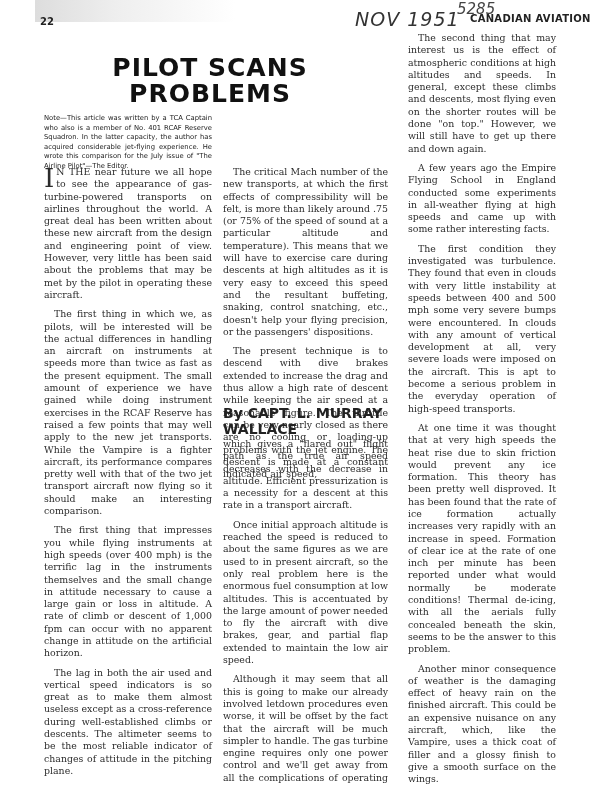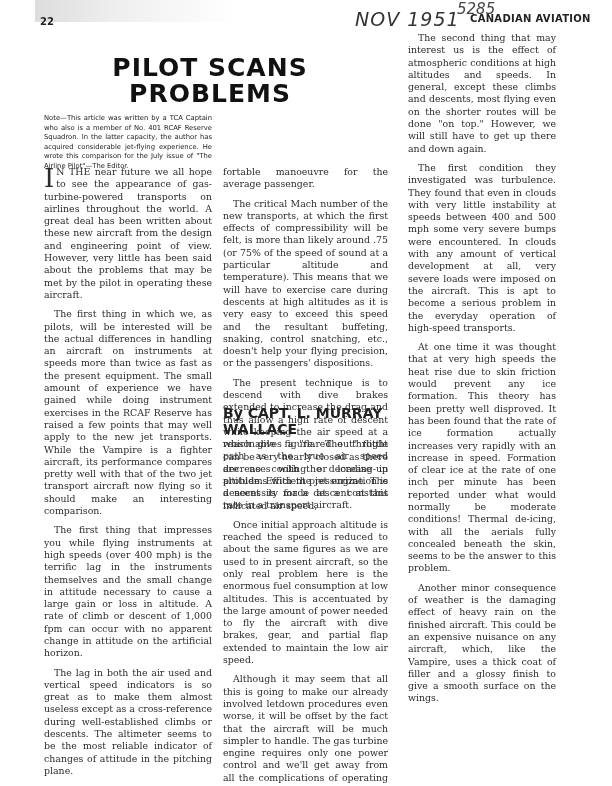--- a/index.html
+++ b/index.html
@@ -38,32 +38,32 @@
 
 <div class="col c1">
   <p class="noindent"><span class="dropcap">I</span><span>N THE near future we all hope to see the appearance of gas-turbine-powered transports on airlines throughout the world. A great deal has been written about these new aircraft from the design and engineering point of view. However, very little has been said about the problems that may be met by the pilot in operating these aircraft.</span></p>
   <p>The first thing in which we, as pilots, will be interested will be the actual differences in handling an aircraft on instruments at speeds more than twice as fast as the present equipment. The small amount of experience we have gained while doing instrument exercises in the RCAF Reserve has raised a few points that may well apply to the new jet transports. While the Vampire is a fighter aircraft, its performance compares pretty well with that of the two jet transport aircraft now flying so it should make an interesting comparison.</p>
   <p>The first thing that impresses you while flying instruments at high speeds (over 400 mph) is the terrific lag in the instruments themselves and the small change in attitude necessary to cause a large gain or loss in altitude. A rate of climb or descent of 1,000 fpm can occur with no apparent change in attitude on the artificial horizon.</p>
   <p>The lag in both the air used and vertical speed indicators is so great as to make them almost useless except as a cross-reference during well-established climbs or descents. The altimeter seems to be the most reliable indicator of changes of attitude in the pitching plane.</p>
   <p>As we all know, the angle of bank necessary to maintain a given rate of turn varies with the true air speed. For a rate one turn we need about 12.5 degrees of bank for every 100 mph of air speed. Consequently, at 400 mph we find ourselves with 50 degrees of bank to maintain the turn at this rate! This is a rather uncom-</p>
 </div>
 
 <div class="col c2">
-  <p class="noindent">fortable manoeuvre for the average passenger.</p>
   <p>The critical Mach number of the new transports, at which the first effects of compressibility will be felt, is more than likely around .75 (or 75% of the speed of sound at a particular altitude and temperature). This means that we will have to exercise care during descents at high altitudes as it is very easy to exceed this speed and the resultant buffeting, snaking, control snatching, etc., doesn't help your flying precision, or the passengers' dispositions.</p>
   <p>The present technique is to descend with dive brakes extended to increase the drag and thus allow a high rate of descent while keeping the air speed at a reasonable figure. The throttle can be very nearly closed as there are no cooling or loading-up problems with the jet engine. The descent is made at a constant indicated air speed,</p>
 </div>
 
 <div class="byline">By CAPT. L. MURRAY WALLACE</div>
 
 <div class="col c2b">
   <p class="noindent">which gives a "flared out" flight path as the true air speed decreases with the decrease in altitude. Efficient pressurization is a necessity for a descent at this rate in a transport aircraft.</p>
   <p>Once initial approach altitude is reached the speed is reduced to about the same figures as we are used to in present aircraft, so the only real problem here is the enormous fuel consumption at low altitudes. This is accentuated by the large amount of power needed to fly the aircraft with dive brakes, gear, and partial flap extended to maintain the low air speed.</p>
   <p>Although it may seem that all this is going to make our already involved letdown procedures even worse, it will be offset by the fact that the aircraft will be much simpler to handle. The gas turbine engine requires only one power control and we'll get away from all the complications of operating a modern reciprocating power plant, with its propeller and mixture controls and all the other gadgets such as cowl flaps, blower controls, feathering buttons, ignition</p>
 </div>
 
 <div class="col c3">
   <p>The second thing that may interest us is the effect of atmospheric conditions at high altitudes and speeds. In general, except these climbs and descents, most flying even on the shorter routes will be done "on top." However, we will still have to get up there and down again.</p>
+  <p>A few years ago the Empire Flying School in England conducted some experiments in all-weather flying at high speeds and came up with some rather interesting facts.</p>
   <p>The first condition they investigated was turbulence. They found that even in clouds with very little instability at speeds between 400 and 500 mph some very severe bumps were encountered. In clouds with any amount of vertical development at all, very severe loads were imposed on the aircraft. This is apt to become a serious problem in the everyday operation of high-speed transports.</p>
   <p>At one time it was thought that at very high speeds the heat rise due to skin friction would prevent any ice formation. This theory has been pretty well disproved. It has been found that the rate of ice formation actually increases very rapidly with an increase in speed. Formation of clear ice at the rate of one inch per minute has been reported under what would normally be moderate conditions! Thermal de-icing, with all the aerials fully concealed beneath the skin, seems to be the answer to this problem.</p>
   <p>Another minor consequence of weather is the damaging effect of heavy rain on the finished aircraft. This could be an expensive nuisance on any aircraft, which, like the Vampire, uses a thick coat of filler and a glossy finish to give a smooth surface on the wings.</p>
 
 </div>
 
 </body></html>

